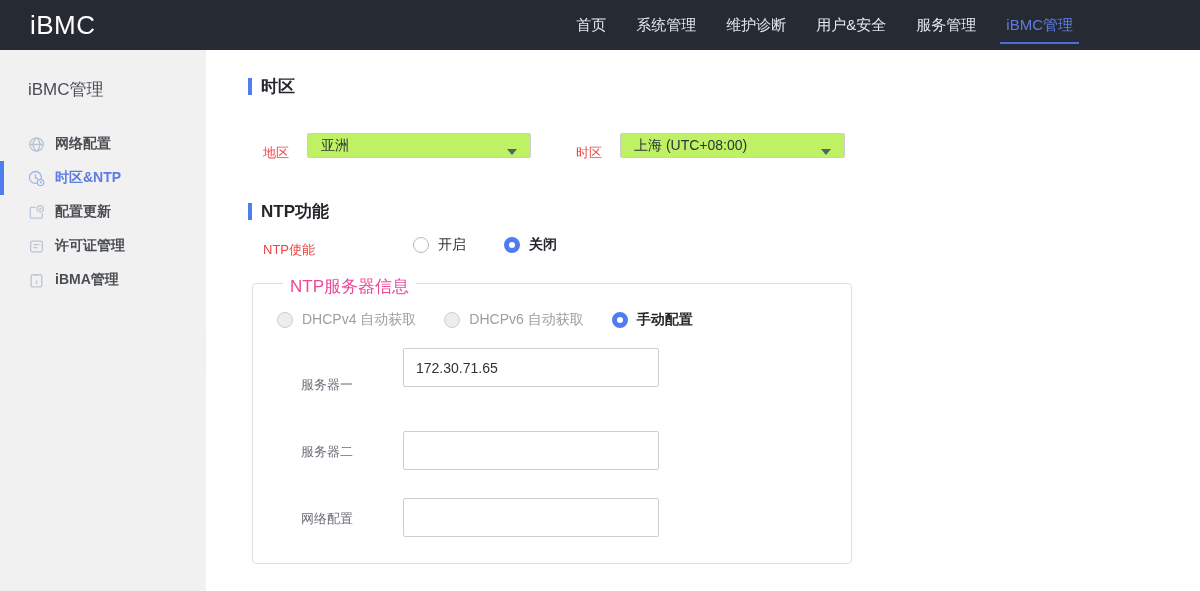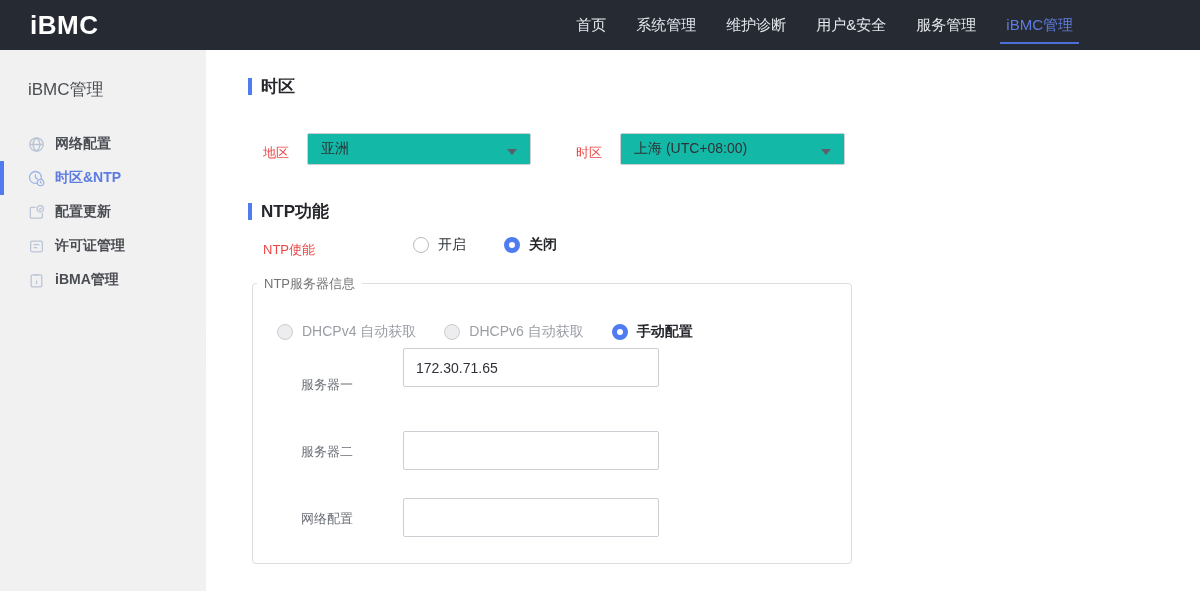--- a/index.html
+++ b/index.html
@@ -2,21 +2,21 @@
 <html><head>
 <meta charset="utf-8">
 <style>
   * { margin:0; padding:0; box-sizing:border-box; }
   html,body { width:1200px; height:591px; overflow:hidden;
     font-family:"Liberation Sans","DejaVu Sans",sans-serif; background:#fff; }
 
   
   .topbar { position:absolute; left:0; top:0; width:1200px; height:50px;
     background:#262b33; display:flex; align-items:center; }
-  .logo { color:#fff; font-size:26px; font-weight:bold; margin-left:30px; letter-spacing:0.5px; }
+  .logo { color:#fff; font-size:26px; font-weight:normal; margin-left:30px; letter-spacing:0.5px; }
   .topnav { position:absolute; right:127px; top:0; height:50px; display:flex; align-items:center; gap:30px; }
   .topnav-item { color:#e4e7ec; font-size:15px; height:50px; line-height:50px; position:relative; cursor:pointer; white-space:nowrap; }
   .topnav-item.active { color:#5e7ce0; }
   .topnav-item.active::after { content:""; position:absolute; left:-6px; right:-6px; bottom:6px; height:2px; background:#4e6fd6; }
 
   
   .sidebar { position:absolute; left:0; top:50px; width:206px; height:541px; background:#f1f1f2; }
   .sidebar-title { font-size:17px; color:#4a4d52; padding:28px 0 0 28px; }
   .side-menu { margin-top:26px; }
   .side-item { position:relative; height:34px; display:flex; align-items:center; padding-left:28px; cursor:pointer;font-weight:bold; }
@@ -32,21 +32,21 @@
 
   
   .main { position:absolute; left:206px; top:50px; width:994px; height:541px; background:#fff; }
   .section-title { position:absolute; display:flex; align-items:center; }
   .section-title .bar { width:4px; height:17px; background:#4f7df0; margin-right:9px; }
   .section-title .t-text { font-size:17px; font-weight:bold; color:#24262b; }
   #title-timezone { left:42px; top:25px; }
   #title-ntp { left:42px; top:150px; }
 
   .field-label { position:absolute; font-size:13px; color:#ef4444; }
-  .selectbox { position:absolute; height:32px; background:#14b8a6; border:1px solid #ccced3; border-radius:2px;
+  .selectbox { position:absolute; height:25px; background:#bef264; border:1px solid #ccced3; border-radius:2px;
     display:flex; align-items:center; padding:0 30px 0 13px; cursor:pointer; }
   .selectbox .sel-text { font-size:14px; color:#2e3238; }
   .caret { position:absolute; right:13px; top:15px; width:0; height:0;
     border-left:5px solid transparent; border-right:5px solid transparent; border-top:6px solid #5a6069; }
   #label-region { left:57px; top:94px; }
   #select-region { left:101px; top:83px; width:224px; }
   #label-tz { left:370px; top:94px; }
   #select-tz { left:414px; top:83px; width:225px; }
 
   #label-ntp-enable { left:57px; top:191px; }
@@ -55,23 +55,23 @@
   .radio { display:flex; align-items:center; margin-right:38px; cursor:pointer; }
   .radio .dot { width:16px; height:16px; border-radius:50%; background:#fff; border:1px solid #b6bac2; margin-right:9px; flex:0 0 auto; }
   .radio.selected .dot { border:5px solid #4f7df0; }
   .radio .r-label { font-size:14px; color:#2e3238; }
   .radio.selected .r-label { font-weight:bold; color:#24262b; }
   .radio.disabled .dot { background:#ededef; border-color:#c9ccd1; }
   .radio.disabled .r-label { color:#9b9ea5; }
 
   .fieldset { position:absolute; left:46px; top:233px; width:600px; height:281px;
     border:1px solid #dcdee2; border-radius:4px; }
-  .legend { position:absolute; left:4px; top:-9px; background:#fff; padding:0 7px;
-    font-size:13px; color:#737373; }
-  #mode-radios { left:24px; top:27px;margin-top:12px; }
+  .legend { position:absolute; left:30px; top:-9px; background:#fff; padding:0 7px;
+    font-size:17px; color:#ec4899; }
+  #mode-radios { left:24px; top:27px; }
   #mode-radios .radio { margin-right:28px; }
 
   .server-row-label { position:absolute; left:48px; font-size:13px; color:#6b6f77; }
   .server-input { position:absolute; left:150px; width:256px; height:39px;
     border:1px solid #ccced3; border-radius:2px; background:#fff;
     font-size:14px; color:#2e3238; padding:0 12px; outline:none;
     font-family:"Liberation Sans","DejaVu Sans",sans-serif; }
   #srv1-label { top:92px; } #srv1-input { top:64px; }
   #srv2-label { top:159px; } #srv2-input { top:147px; }
   #srv3-label { top:226px; } #srv3-input { top:214px; }

